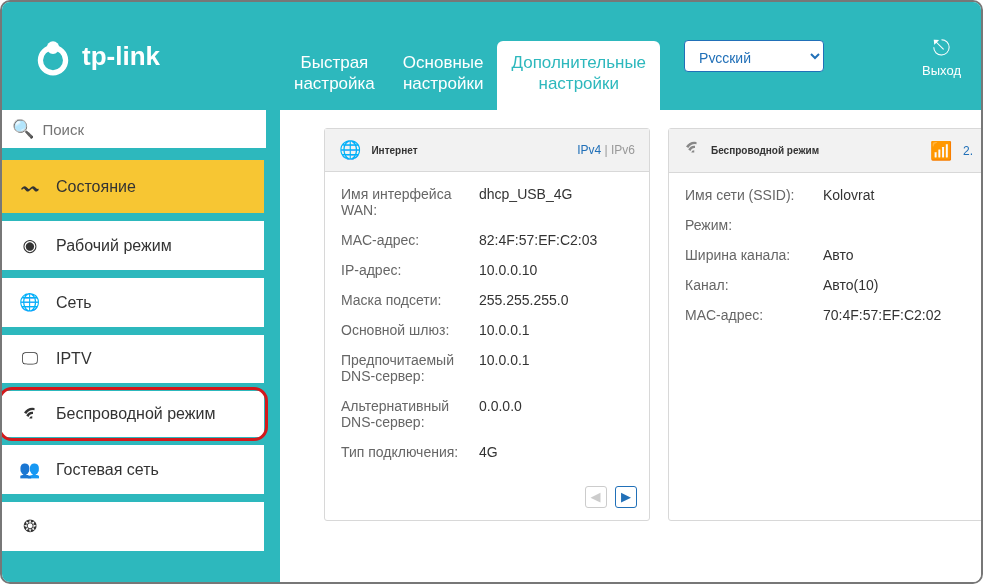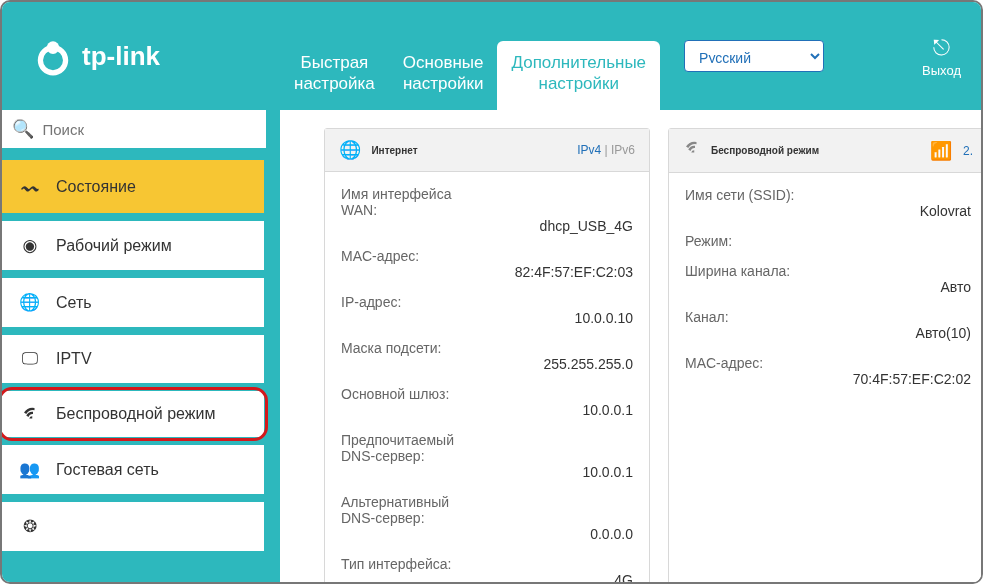--- a/index.html
+++ b/index.html
@@ -34,21 +34,21 @@
 .card.inet { width: 326px; }
 .card.wifi { width: 320px; }
 .chead { background: #f2f2f2; padding: 10px 14px; display: flex; align-items: center; border-bottom: 1px solid #d8d8d8; }
 .chead .cicon { color: #888; font-size: 18px; margin-right: 10px; }
 .chead .ctitle { font-weight: bold; font-size: 10px; color: #333; flex: 1; }
 .chead .ipmode { font-size: 12px; color: #999; }
 .chead .ipmode .act { color: #2170b8; }
 .chead .wifiicon { color: #f7a821; font-size: 18px; margin-left: auto; }
 .chead .band { color: #2170b8; font-size: 12px; margin-left: 10px; }
 .cbody { padding: 14px 16px 8px; }
-.kv { display: flex; margin-bottom: 14px; font-size: 14px; flex-direction: column; }
+.kv { display: flex; margin-bottom: 14px; font-size: 14px; }
 .kv .k { width: 138px; color: #666; flex-shrink:0; }
 .kv .v { color: #333; text-align: right; }
 .navrow { text-align: right; padding: 4px 12px 12px; }
 .navbtn { display: inline-block; width: 22px; height: 22px; border: 1px solid #2170b8; border-radius: 3px; text-align: center; margin-left: 4px; color: #2170b8; font-size: 13px; cursor: pointer; line-height:19px; }
 .navbtn.dis { border-color: #ccc; color: #ccc; }
 </style>
 </head>
 <body>
 <div class="frame">
   <div class="topbar">
@@ -156,21 +156,21 @@
               </div>
             <div class="kv">
                 <span class="k">Предпочитаемый DNS-сервер:</span>
                 <span class="v">10.0.0.1</span>
               </div>
             <div class="kv">
                 <span class="k">Альтернативный DNS-сервер:</span>
                 <span class="v">0.0.0.0</span>
               </div>
             <div class="kv">
-                <span class="k">Тип интерфейса:</span>
+                <span class="k">Тип подключения:</span>
                 <span class="v">4G</span>
               </div>
           </div>
           <div class="navrow">
             <span class="navbtn dis">◀</span>
             <span class="navbtn">▶</span>
           </div>
         </div>
         <div class="card wifi">
           <div class="chead">

